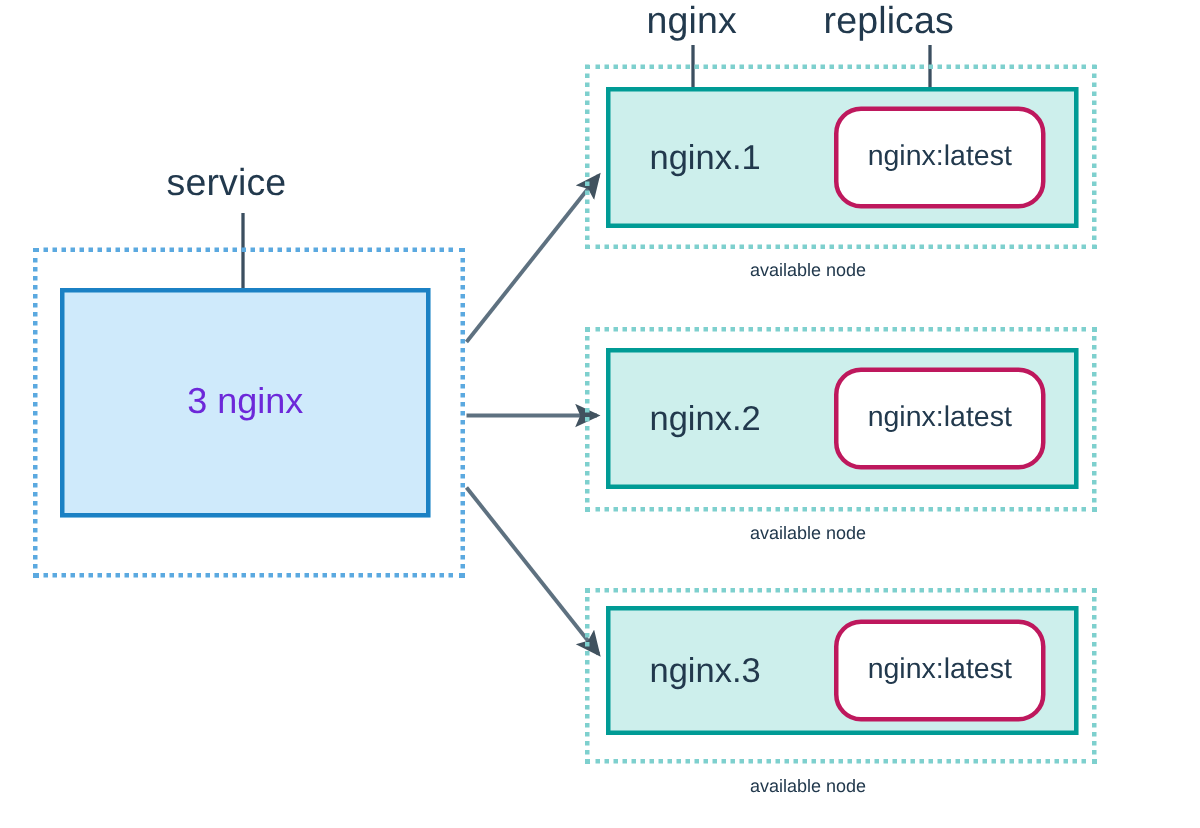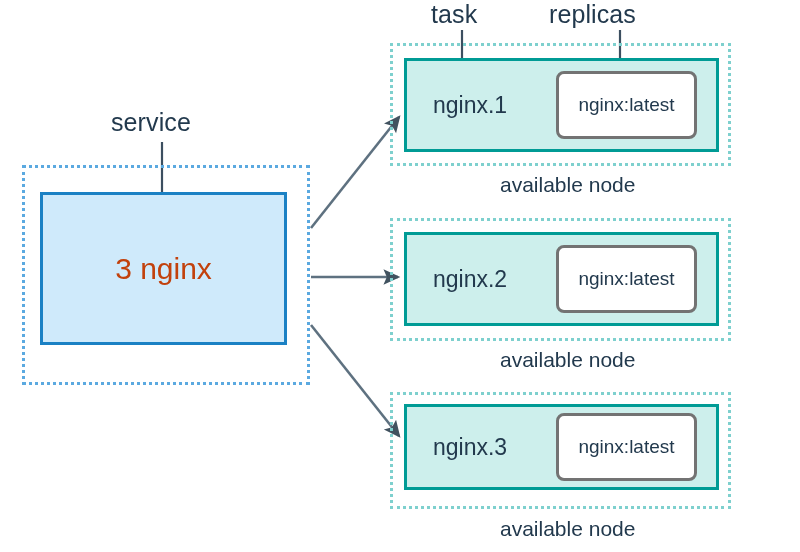--- a/index.html
+++ b/index.html
@@ -30,21 +30,21 @@
   .anno-label {
     position: absolute;
     font-size: 25px;
     color: #22394d;
     white-space: nowrap;
     letter-spacing: 0.1px;
     line-height: 1;
   }
   .caption {
     position: absolute;
-    font-size: 21px;
+    font-size: 12px;
     color: #22394d;
     white-space: nowrap;
     line-height: 1;
   }
 
   
   .service-group {
     position: absolute;
     left: 22px;
     top: 165px;
@@ -61,23 +61,23 @@
     height: 153px;
     background: #cfeafb;
     border: 3px solid #1b81c4;
     box-sizing: border-box;
     display: flex;
     align-items: center;
     justify-content: center;
     text-align: center;
   }
   .service-box .txt {
-    font-size: 30px;
+    font-size: 24px;
     line-height: 1.2;
-    color: #c2410c;
+    color: #6d28d9;
   }
 
   
   .node-group {
     position: absolute;
     left: 390px;
     width: 341px;
     border: 3px dotted #7ed0ce;
     box-sizing: border-box;
   }
@@ -99,22 +99,22 @@
     white-space: nowrap;
   }
   .container-box {
     position: absolute;
     left: 149px;
     top: 50%;
     transform: translateY(-50%);
     width: 141px;
     height: 68px;
     background: #ffffff;
-    border: 3px solid #737373;
-    border-radius: 8px;
+    border: 3px solid #be185d;
+    border-radius: 18px;
     box-sizing: border-box;
     display: flex;
     align-items: center;
     justify-content: center;
   }
   .container-box .txt {
     font-size: 19px;
     color: #22394d;
     white-space: nowrap;
   }
@@ -139,21 +139,21 @@
 
     <line x1="162" y1="142" x2="162" y2="231" stroke="#3c4f60" stroke-width="2.2"></line>
 
     <line x1="462" y1="30" x2="462" y2="90" stroke="#3c4f60" stroke-width="2.2"></line>
 
     <line x1="620" y1="30" x2="620" y2="88" stroke="#3c4f60" stroke-width="2.2"></line>
   </svg>
 
   <div class="anno-label" style="left:111px; top:110px;">service</div>
 
-  <div class="anno-label" style="left:431px; top:2px;">task</div>
+  <div class="anno-label" style="left:431px; top:2px;">nginx</div>
 
   <div class="anno-label" style="left:549px; top:2px;">replicas</div>
 
   <div class="service-group"></div>
 
   <div class="service-box">
     <div class="txt">
       <span>3 nginx</span><br>
     </div>
   </div>

